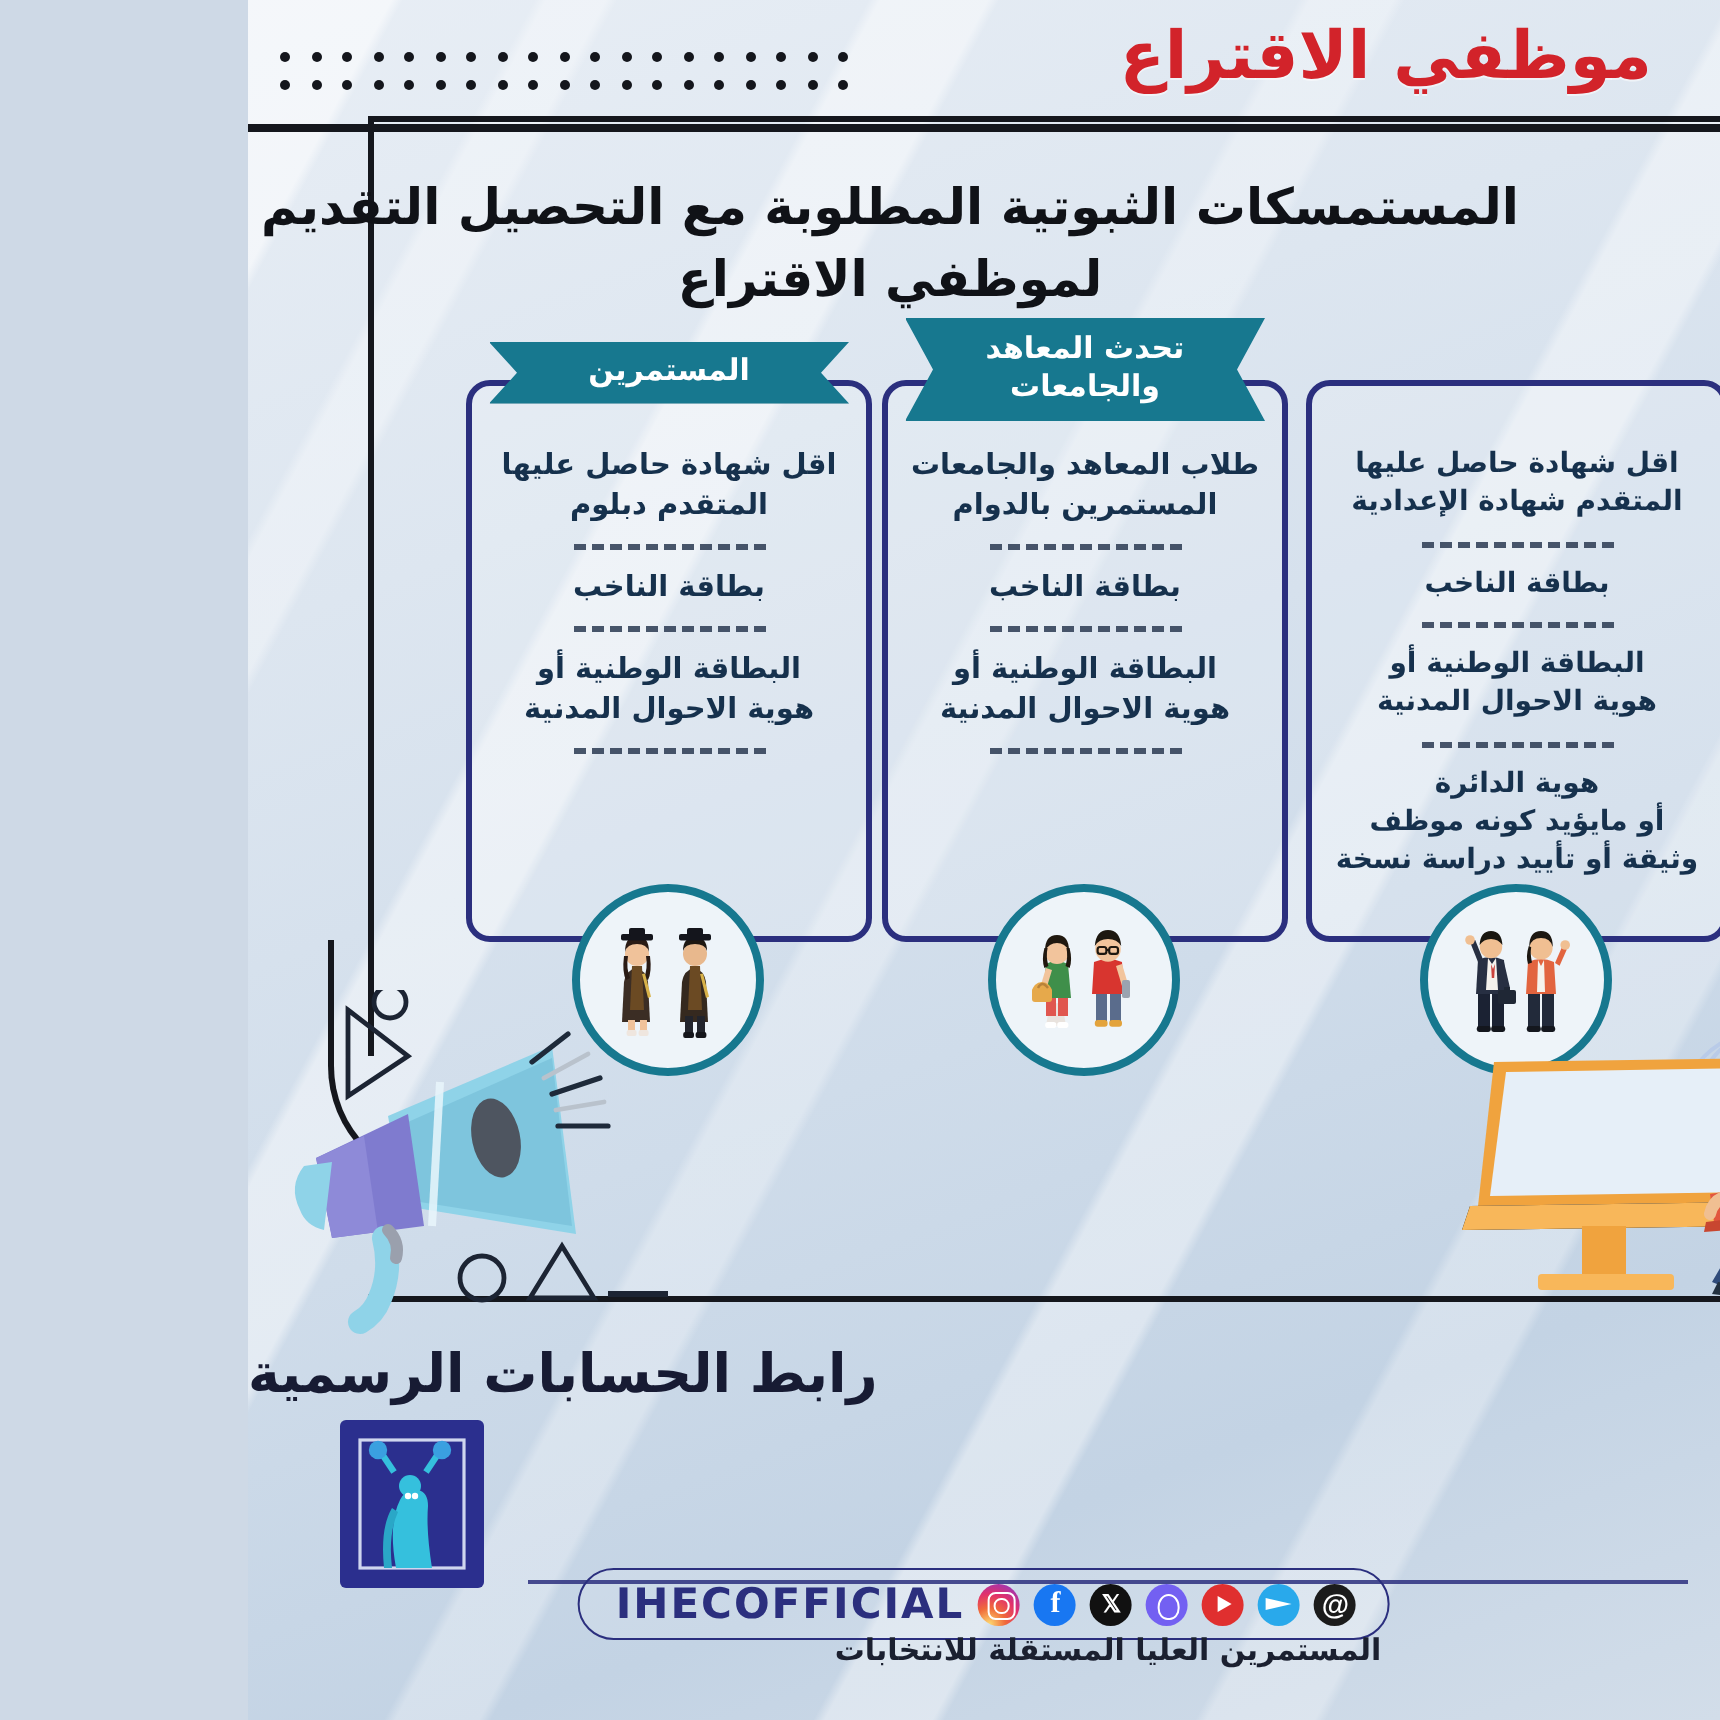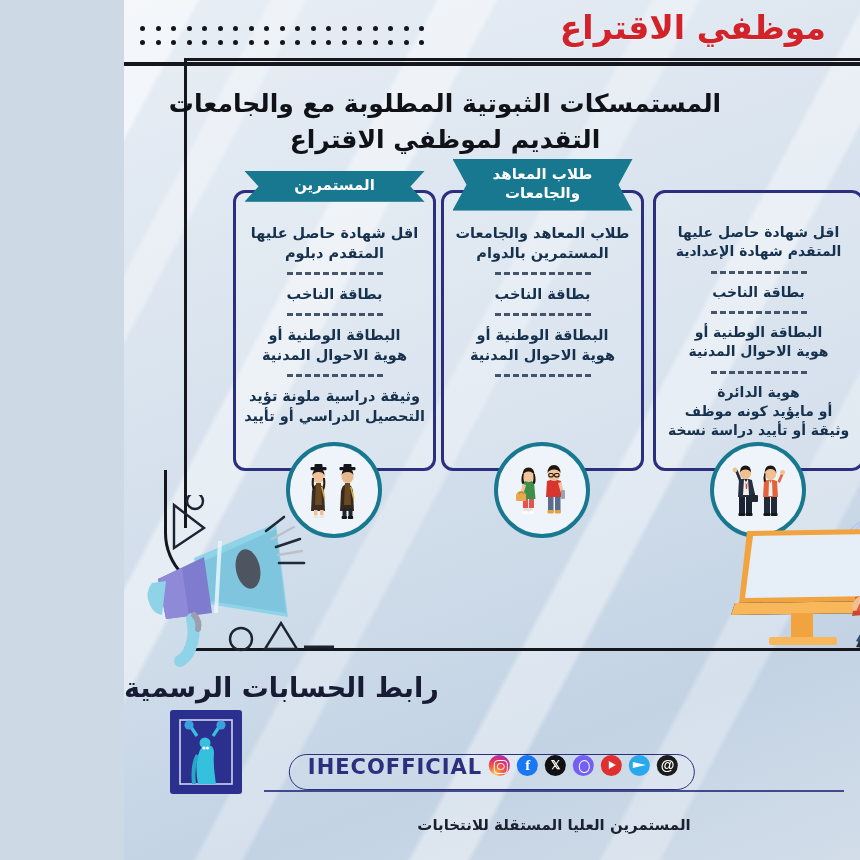--- a/index.html
+++ b/index.html
@@ -112,23 +112,23 @@
   
   .acct-label{
     position:absolute;top:672px;left:0;width:860px;text-align:left;direction:rtl;
     font-size:27px;font-weight:bold;color:#171b33;
   }
   .url{
     position:absolute;top:706px;left:0;width:860px;text-align:center;direction:ltr;
     font-size:34px;font-weight:bold;color:#2b2f7e;letter-spacing:.3px;
   }
   .social-pill{
-    position:absolute;top:754px;left:50%;transform:translateX(-50%);
+    position:absolute;top:784px;left:50%;transform:translateX(-50%);
     height:34px;padding:0 16px;border:1.6px solid #2b2f7e;border-radius:18px;
-    display:flex;align-items:flex-start;gap:7px;direction:ltr;
+    display:flex;align-items:center;gap:7px;direction:ltr;
     background:rgba(255,255,255,.12);
   }
   .social-pill .handle{
     font-size:21px;font-weight:bold;color:#2b2f7e;letter-spacing:1px;margin-left:2px;
   }
   .sicon{width:21px;height:21px;border-radius:50%;display:block;}
   .divider{
     position:absolute;top:790px;left:140px;width:580px;height:2px;background:#2b2f7e;opacity:.85;
   }
   .foot-caption{
@@ -229,43 +229,41 @@
     </div>
 
   <div class="top-title">موظفي الاقتراع</div>
   <div class="hdr-line"></div>
 
   <div class="frame-top"></div>
   <div class="frame"></div>
   <div class="frame-left"></div>
   <div class="frame-curve"></div>
 
-  <div class="heading">المستمسكات الثبوتية المطلوبة مع والجامعات التقديم
+  <div class="heading">المستمسكات الثبوتية المطلوبة مع التحصيل التقديم
 لموظفي الاقتراع</div>
 
   <div class="cols">
 
     <div class="col c1">
       <div class="ribbon">المستمرين</div>
       <div class="col-body">
         <div class="item">اقل شهادة حاصل عليها
 المتقدم دبلوم</div>
         <div class="sep"></div>
         <div class="item">بطاقة الناخب</div>
         <div class="sep"></div>
         <div class="item">البطاقة الوطنية أو
 هوية الاحوال المدنية</div>
         <div class="sep"></div>
-        <div class="item">وثيقة دراسية ملونة تؤيد
-التحصيل الدراسي أو تأييد</div>
       </div>
     </div>
 
     <div class="col c2">
-      <div class="ribbon two">طلاب المعاهد
+      <div class="ribbon two">تحدث المعاهد
 والجامعات</div>
       <div class="col-body">
         <div class="item">طلاب المعاهد والجامعات
 المستمرين بالدوام</div>
         <div class="sep"></div>
         <div class="item">بطاقة الناخب</div>
         <div class="sep"></div>
         <div class="item">البطاقة الوطنية أو
 هوية الاحوال المدنية</div>
         <div class="sep"></div>

